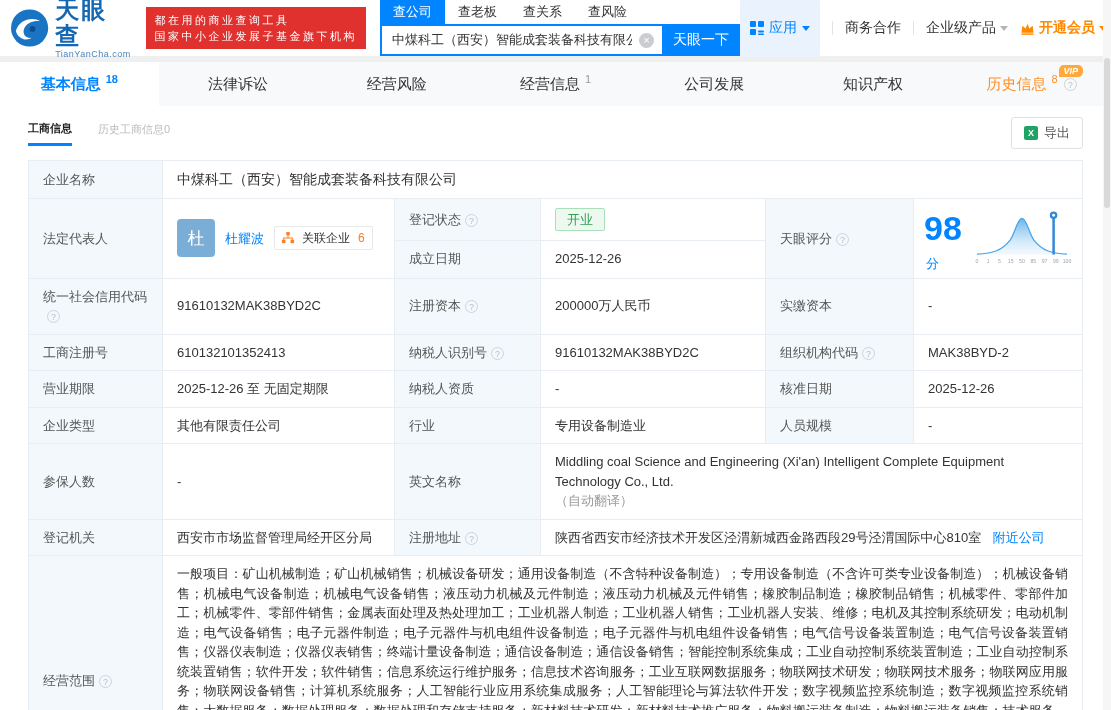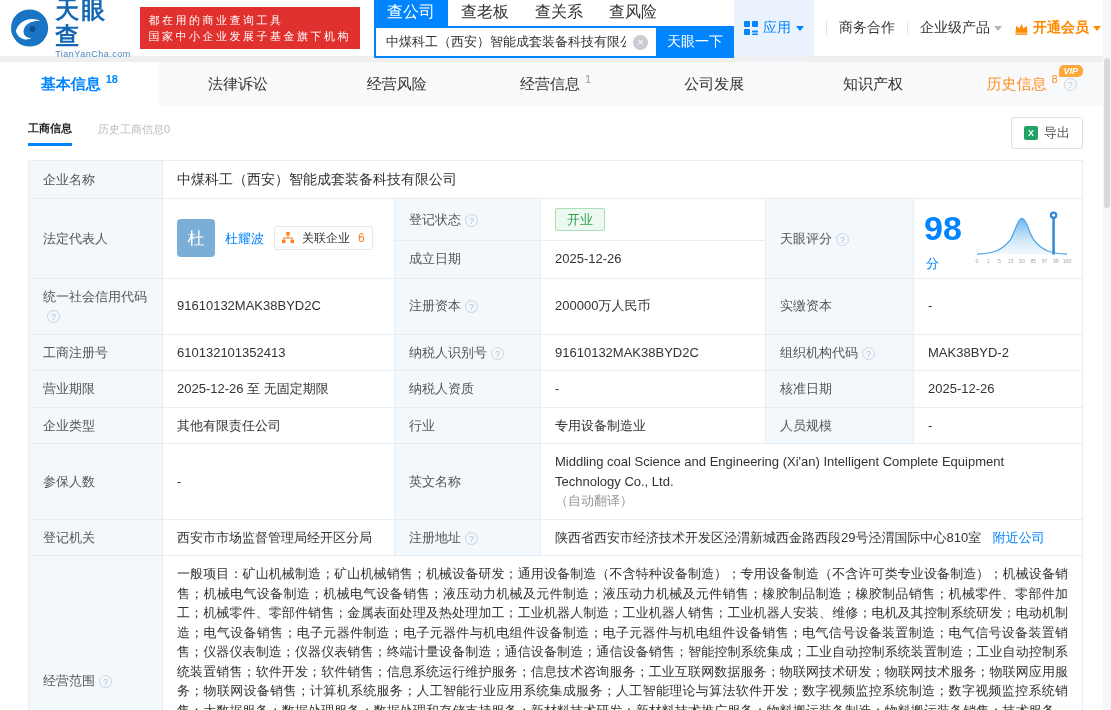--- a/index.html
+++ b/index.html
@@ -4,24 +4,24 @@
 <style>
   * { margin:0; padding:0; box-sizing:border-box; }
   html,body { width:1111px; height:710px; overflow:hidden; background:#fff;
     font-family:"Liberation Sans","DejaVu Sans",sans-serif; color:#333; }
 
   
   .topbar { height:56px; display:flex; align-items:center; padding:0 14px 0 10px; background:#fff; }
   .logo { display:flex; align-items:center; gap:6px; cursor:pointer; }
   .logo-title { font-size:24px; font-weight:bold; color:#1467b3; letter-spacing:2px; line-height:26px; }
   .logo-domain { font-size:9px; color:#4b86bd; letter-spacing:.5px; }
-  .banner { background:#e0312f; color:#fff; font-size:11px; padding:5px 9px; margin-left:8px;
+  .banner { background:#e0312f; color:#fff; font-size:11px; padding:5px 9px; margin-left:14px;
     line-height:16px; letter-spacing:2.5px; white-space:nowrap; }
   .searchbox { margin-left:14px; }
-  .search-tabs { display:flex; font-size:16px;font-family:Liberation Mono, monospace; }
+  .search-tabs { display:flex; font-size:13px;font-family:Liberation Mono, monospace; }
   .stab { padding:3px 13px; color:#333; cursor:pointer; }
   .stab.active { background:#0084ff; color:#fff; }
   .search-row { display:flex; position:relative; }
   .search-input { width:282px; height:32px; border:2px solid #0084ff; border-right:none; outline:none;
     font-size:13px; padding:0 30px 0 10px; color:#333; font-family:inherit; }
   .clear-icon { position:absolute; right:86px; top:9px; width:15px; height:15px; border-radius:50%;
     background:#c9ccd1; color:#fff; font-size:11px; line-height:15px; text-align:center; cursor:pointer; }
   .clear-icon::before { content:"×"; }
   .search-btn { width:78px; height:32px; background:#0084ff; color:#fff; border:none; font-size:14px;
     cursor:pointer; font-family:inherit; }

